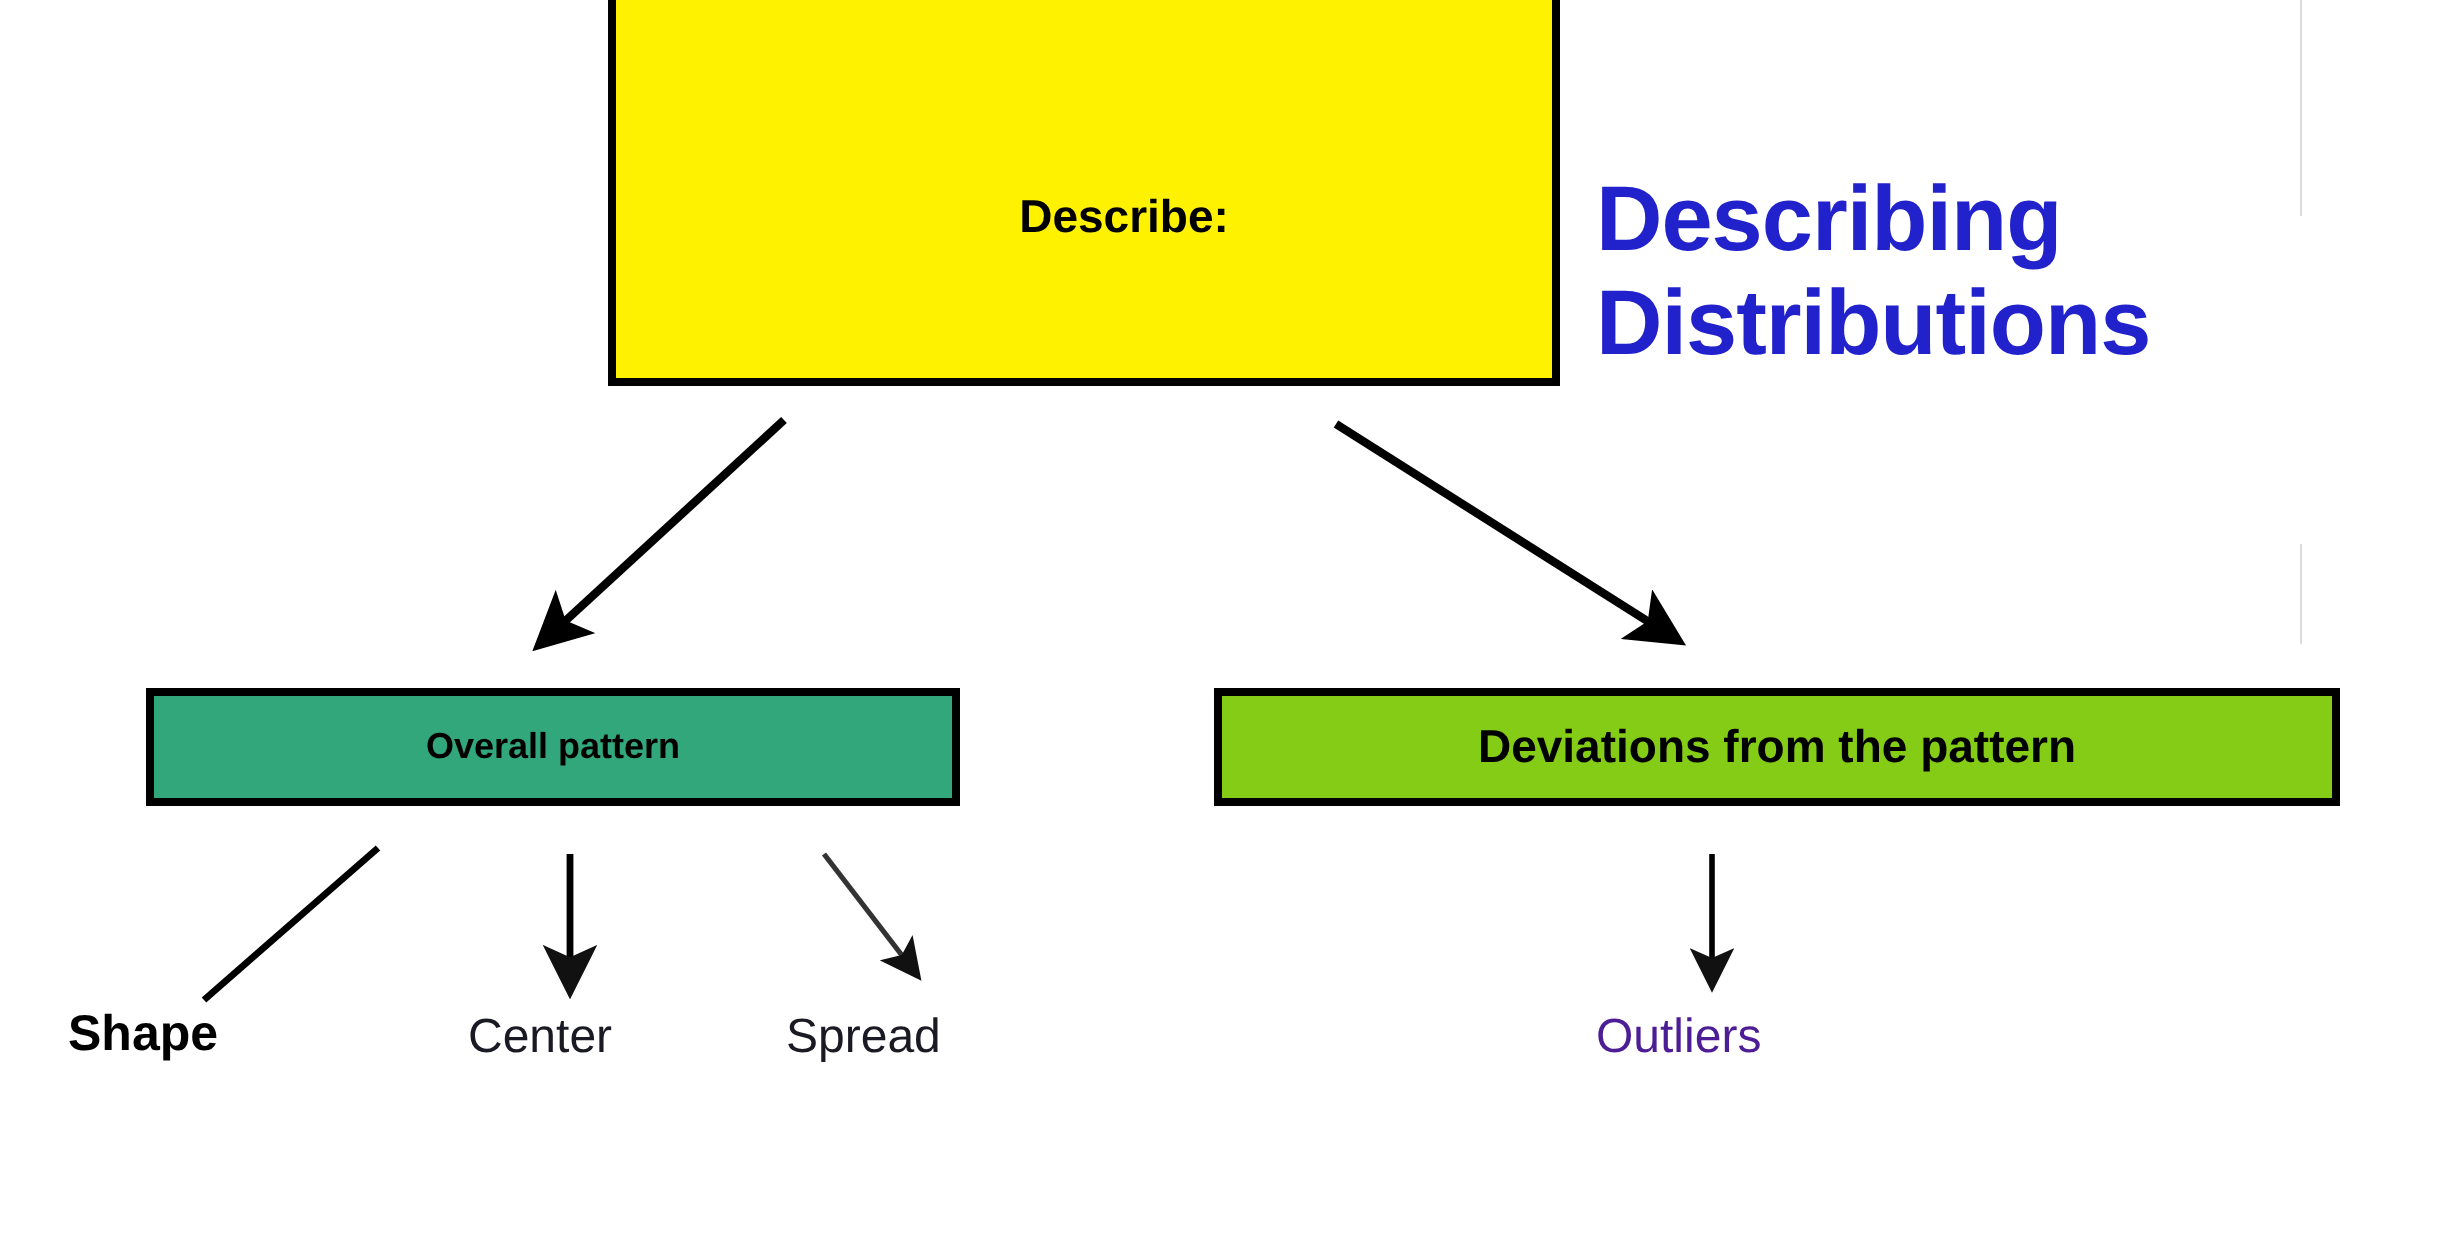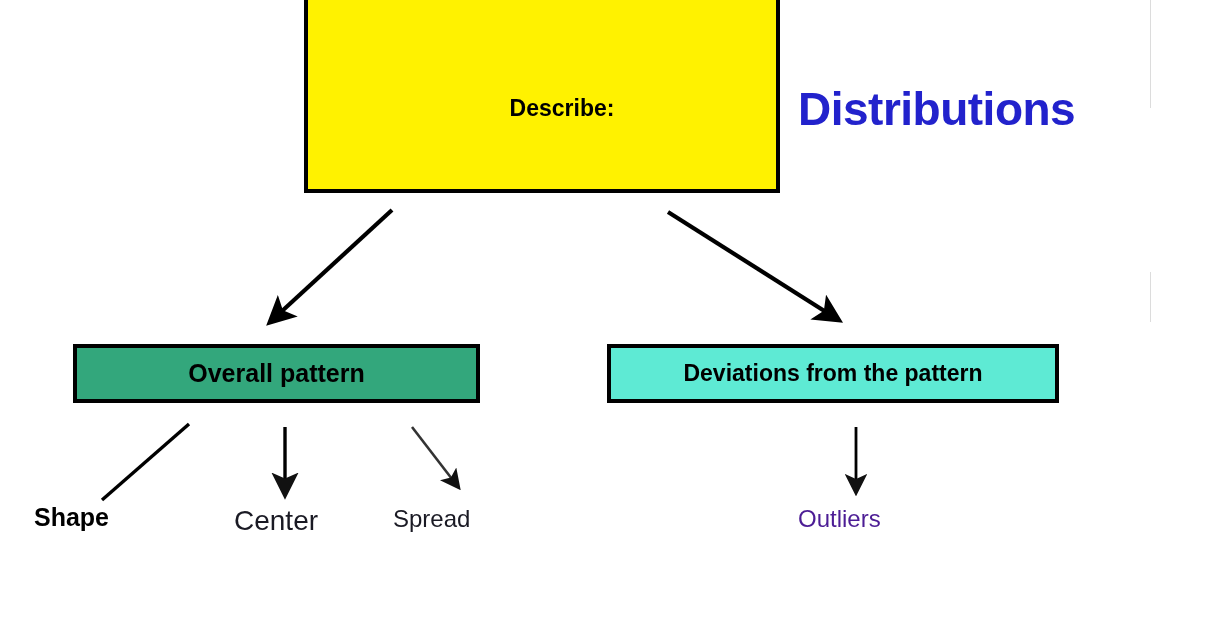--- a/index.html
+++ b/index.html
@@ -54,29 +54,29 @@
   }
   #box-top .line-block { width: 100%; }
   #box-top .describe { margin-top: 14px; padding-left: 40px; }
 
   #box-overall {
     left: 73px;
     top: 344px;
     width: 407px;
     height: 59px;
     background: #33A77C;
-    font-size: 25px;
+    font-size: 18px;
   }
 
   #box-deviations {
     left: 607px;
     top: 344px;
-    width: 452px;
+    width: 563px;
     height: 59px;
-    background: #5eead4;
+    background: #84cc16;
     font-size: 23px;
   }
 
   
   #title {
     position: absolute;
     left: 798px;
     top: 84px;
     width: 420px;
     color: #2222CC;
@@ -93,21 +93,21 @@
     white-space: nowrap;
   }
   #label-shape {
     left: 34px;  top: 503px;
     font-size: 25px;
     font-weight: bold;
     color: #000000;
   }
   #label-center {
     left: 234px; top: 505px;
-    font-size: 28px;
+    font-size: 24px;
     color: #1a1a24;
   }
   #label-spread {
     left: 393px; top: 505px;
     font-size: 24px;
     color: #1a1a24;
   }
   #label-outliers {
     left: 798px; top: 505px;
     font-size: 24px;
@@ -152,20 +152,21 @@
     <line x1="412" y1="427" x2="452" y2="479" stroke="#333333" stroke-width="2.6" marker-end="url(#head-thin)"></line>
 
     <line x1="856" y1="427" x2="856" y2="481" stroke="#000000" stroke-width="2.8" marker-end="url(#head-thin)"></line>
   </svg>
 
   <div id="box-top" class="node-box">
     <div class="line-block describe">Describe:</div>
   </div>
 
   <div id="title">
+    <div>Describing</div>
     <div>Distributions</div>
   </div>
 
   <div id="box-overall" class="node-box">
     <span>Overall pattern</span>
   </div>
 
   <div id="box-deviations" class="node-box">
     <span>Deviations from the pattern</span>
   </div>

